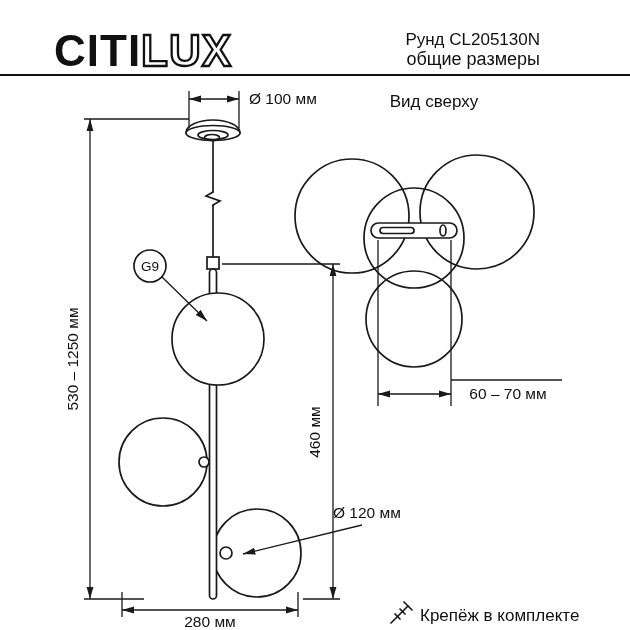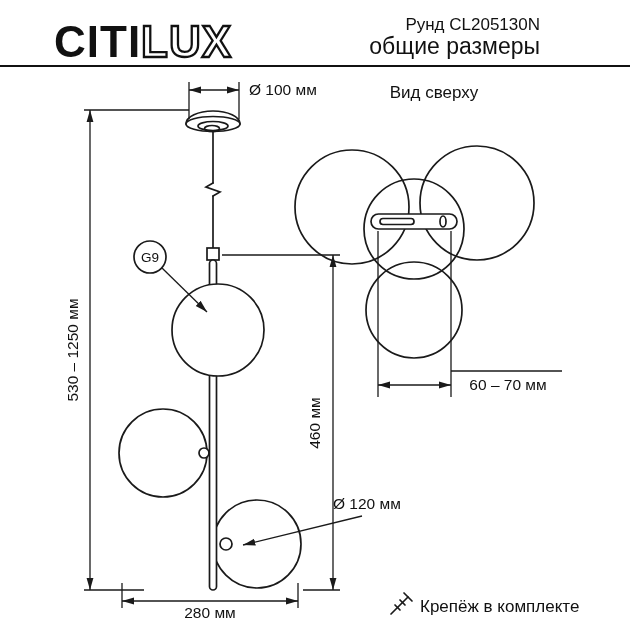--- a/index.html
+++ b/index.html
@@ -1,22 +1,22 @@
 <!DOCTYPE html>
 <html><head>
 <meta charset="utf-8">
 <style>
   html,body{margin:0;padding:0;}
   body{width:630px;height:630px;background:#fff;font-family:"Liberation Sans",sans-serif;color:#111;overflow:hidden;}
-  .header{box-sizing:border-box;height:67px;display:flex;justify-content:space-between;align-items:flex-end;padding:10px 90px 5px 54px;border-bottom:2px solid #111;}
+  .header{box-sizing:border-box;height:76px;display:flex;justify-content:space-between;align-items:flex-end;padding:10px 90px 5px 54px;border-bottom:2px solid #111;}
   .brand{font-size:44px;font-weight:bold;line-height:0.85;letter-spacing:1px;white-space:nowrap;}
   .brand-outline{color:#fff;-webkit-text-stroke:2.3px #111;}
   .header-right{text-align:right;line-height:1.12;white-space:nowrap;margin-top:37px;}
   .model{font-size:17px;}
-  .subtitle{font-size:23px;}
+  .subtitle{font-size:18px;}
   svg{display:block;}
   .ln{stroke:#1a1a1a;stroke-width:1.7;fill:none;stroke-linecap:round;}
   .fill{fill:#fff;}
   .dim{stroke:#1a1a1a;stroke-width:1.3;fill:none;}
   .lbl{font-size:15.5px;fill:#111;}
   .lbl-s{font-size:13.5px;fill:#111;}
   .lbl-t{font-size:17px;fill:#111;}
 </style>
 </head>
 <body>

